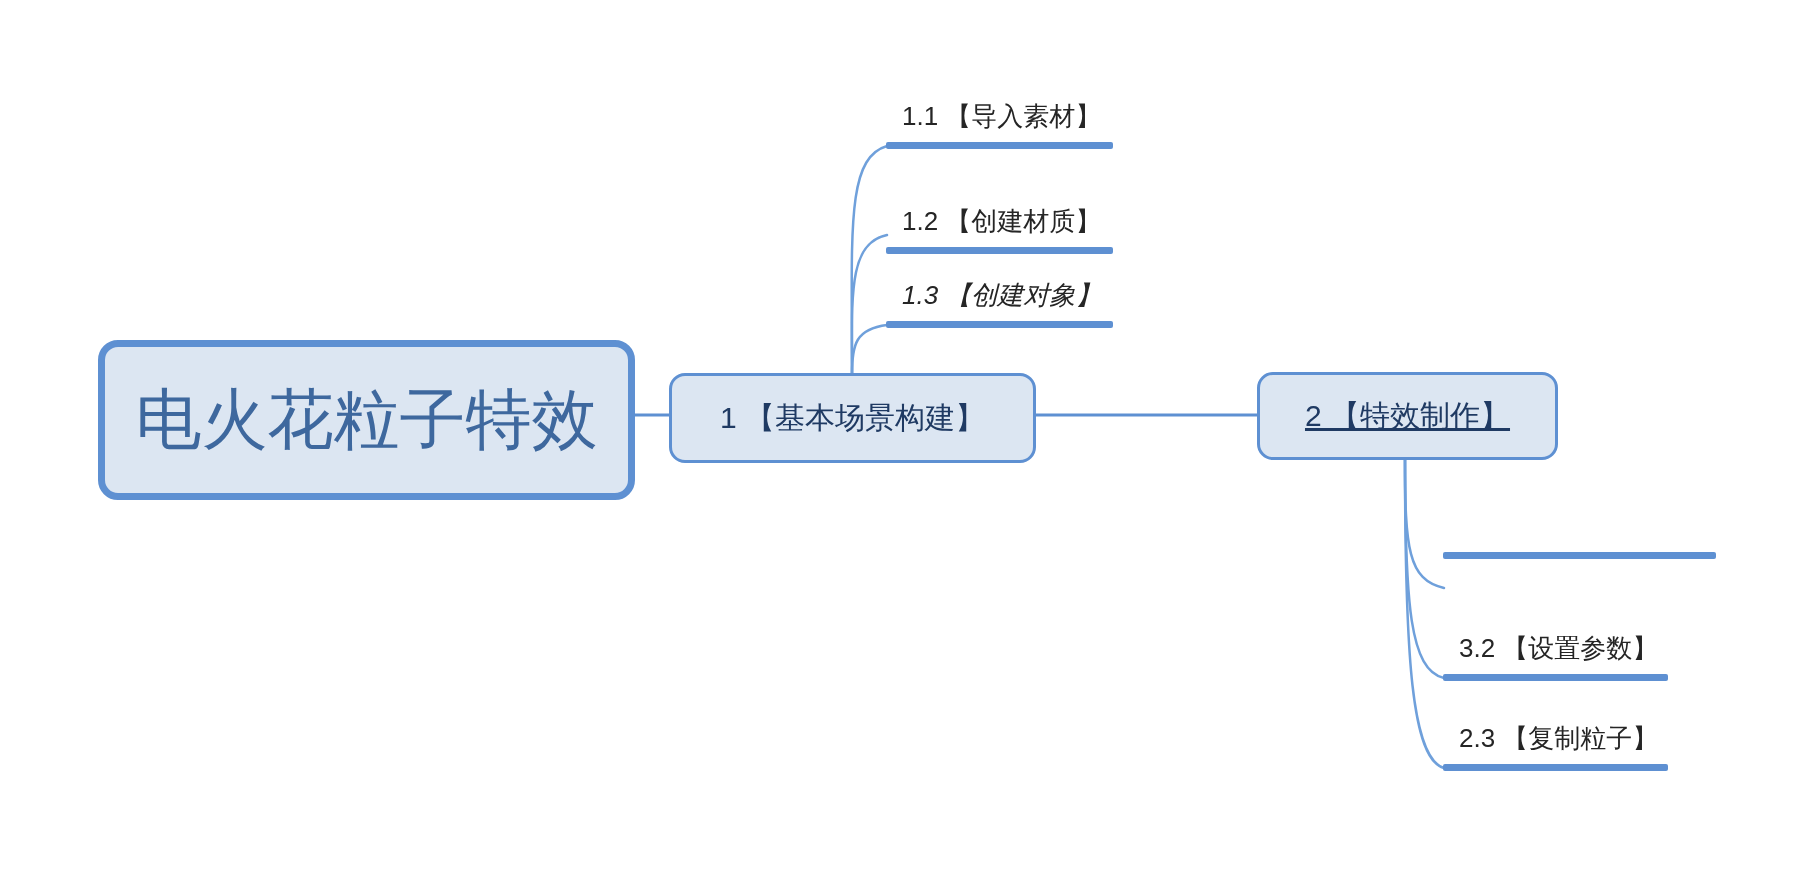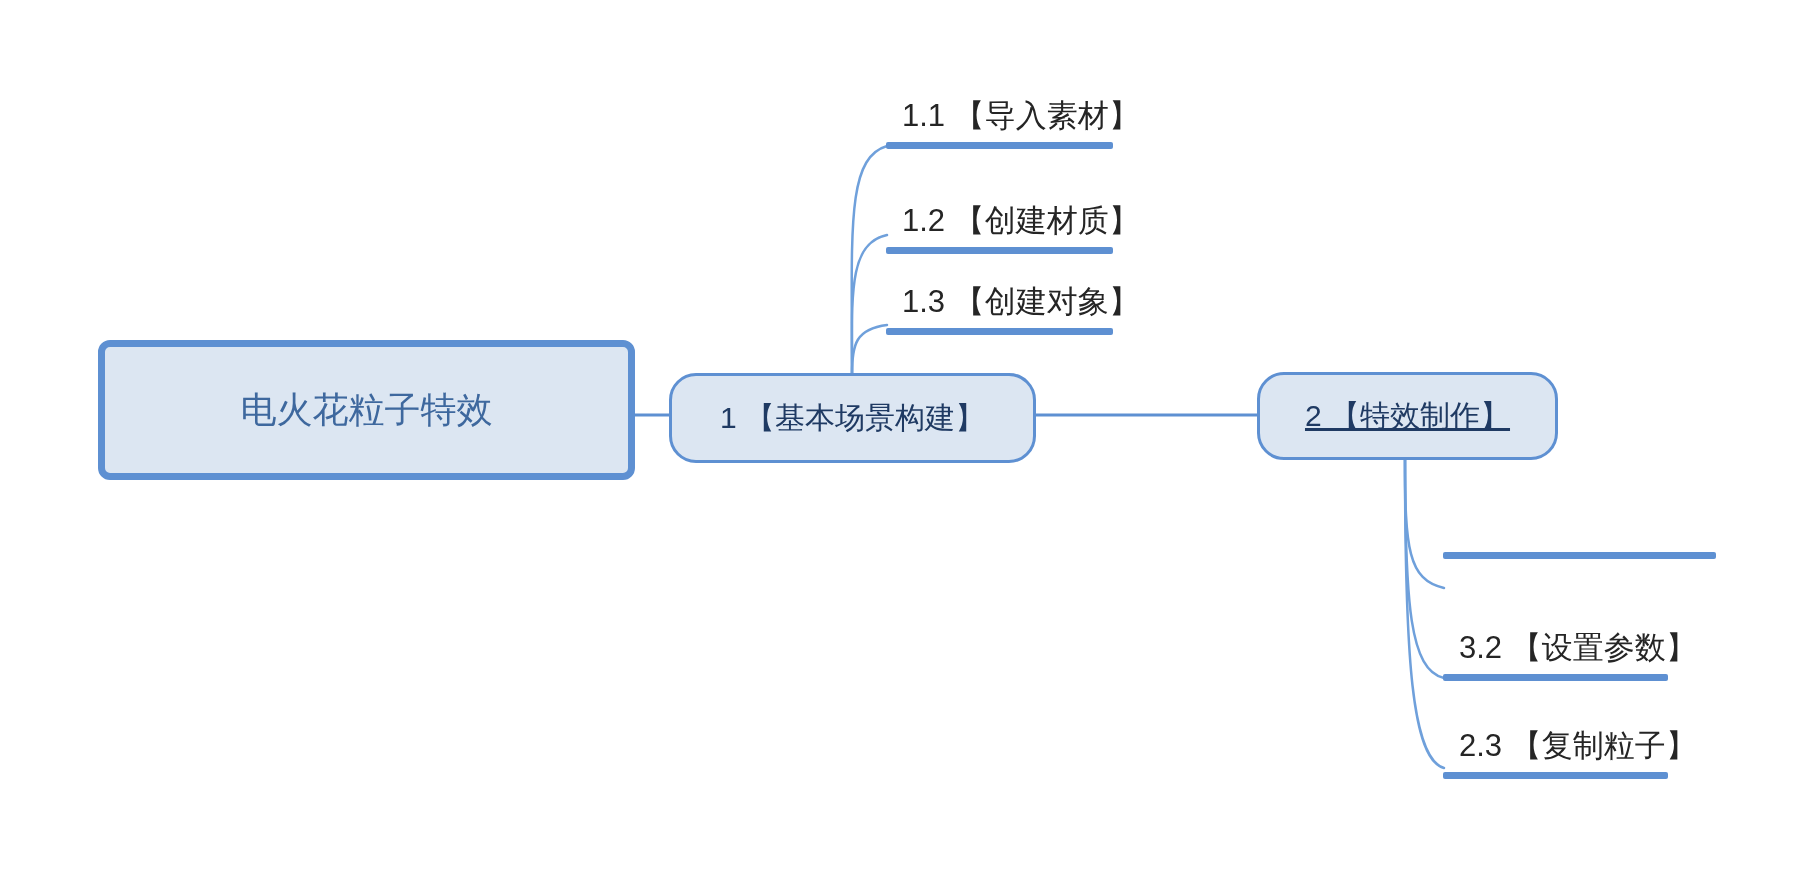--- a/index.html
+++ b/index.html
@@ -39,62 +39,62 @@
   .connectors path.trunk{
     stroke:var(--node-border);
     stroke-width:3;
   }
   .node{
     position:absolute;
     z-index:2;
     box-sizing:border-box;
     background:var(--node-fill);
     border:3px solid var(--node-border);
-    border-radius:27px;
+    border-radius:16px;
     display:flex;
     align-items:center;
     justify-content:center;
     white-space:nowrap;
   }
   .node.root{
-    left:98px;top:340px;width:537px;height:140px;
+    left:98px;top:340px;width:537px;height:160px;
     border-width:7px;
-    border-radius:12px;
-    font-size:36px;
+    border-radius:20px;
+    font-size:66px;
     color:var(--root-text);
   }
   .node.topic{
     font-size:30px;
     color:var(--topic-text);
   }
   .node.topic1{left:669px;top:373px;width:367px;height:90px;}
   .node.topic2{left:1257px;top:372px;width:301px;height:88px;text-decoration:underline;}
   .subtopic{
     position:absolute;
     z-index:2;
   }
   .subtopic .label{
-    font-size:31px;
+    font-size:26px;
     line-height:32px;
     color:var(--subtopic-text);
     padding-left:16px;
     white-space:nowrap;
   }
   .subtopic .bar{
     margin-top:10px;
     height:7px;
     border-radius:2px;
     background:var(--underline);
   }
   .s11{left:886px;top:100px;width:227px;}
   .s12{left:886px;top:189px;width:227px;margin-top:16px;}
-  .s13{left:886px;top:286px;width:227px;}
+  .s13{left:886px;top:279px;width:227px;font-style:italic;}
   .s21{left:1443px;top:542px;width:273px;}
   .s22{left:1443px;top:632px;width:225px;}
-  .s23{left:1443px;top:722px;width:225px;margin-top:8px;}
+  .s23{left:1443px;top:722px;width:225px;}
 </style>
 </head>
 <body>
 
 <div class="canvas">
 
   <svg class="connectors" viewBox="0 0 1816 872" xmlns="http://www.w3.org/2000/svg">
     <path class="trunk" d="M 632 415 H 670"></path>
     <path class="trunk" d="M 1035 415 H 1259"></path>
     <path d="M 852 374 C 852 230, 846 158, 887 146"></path>

